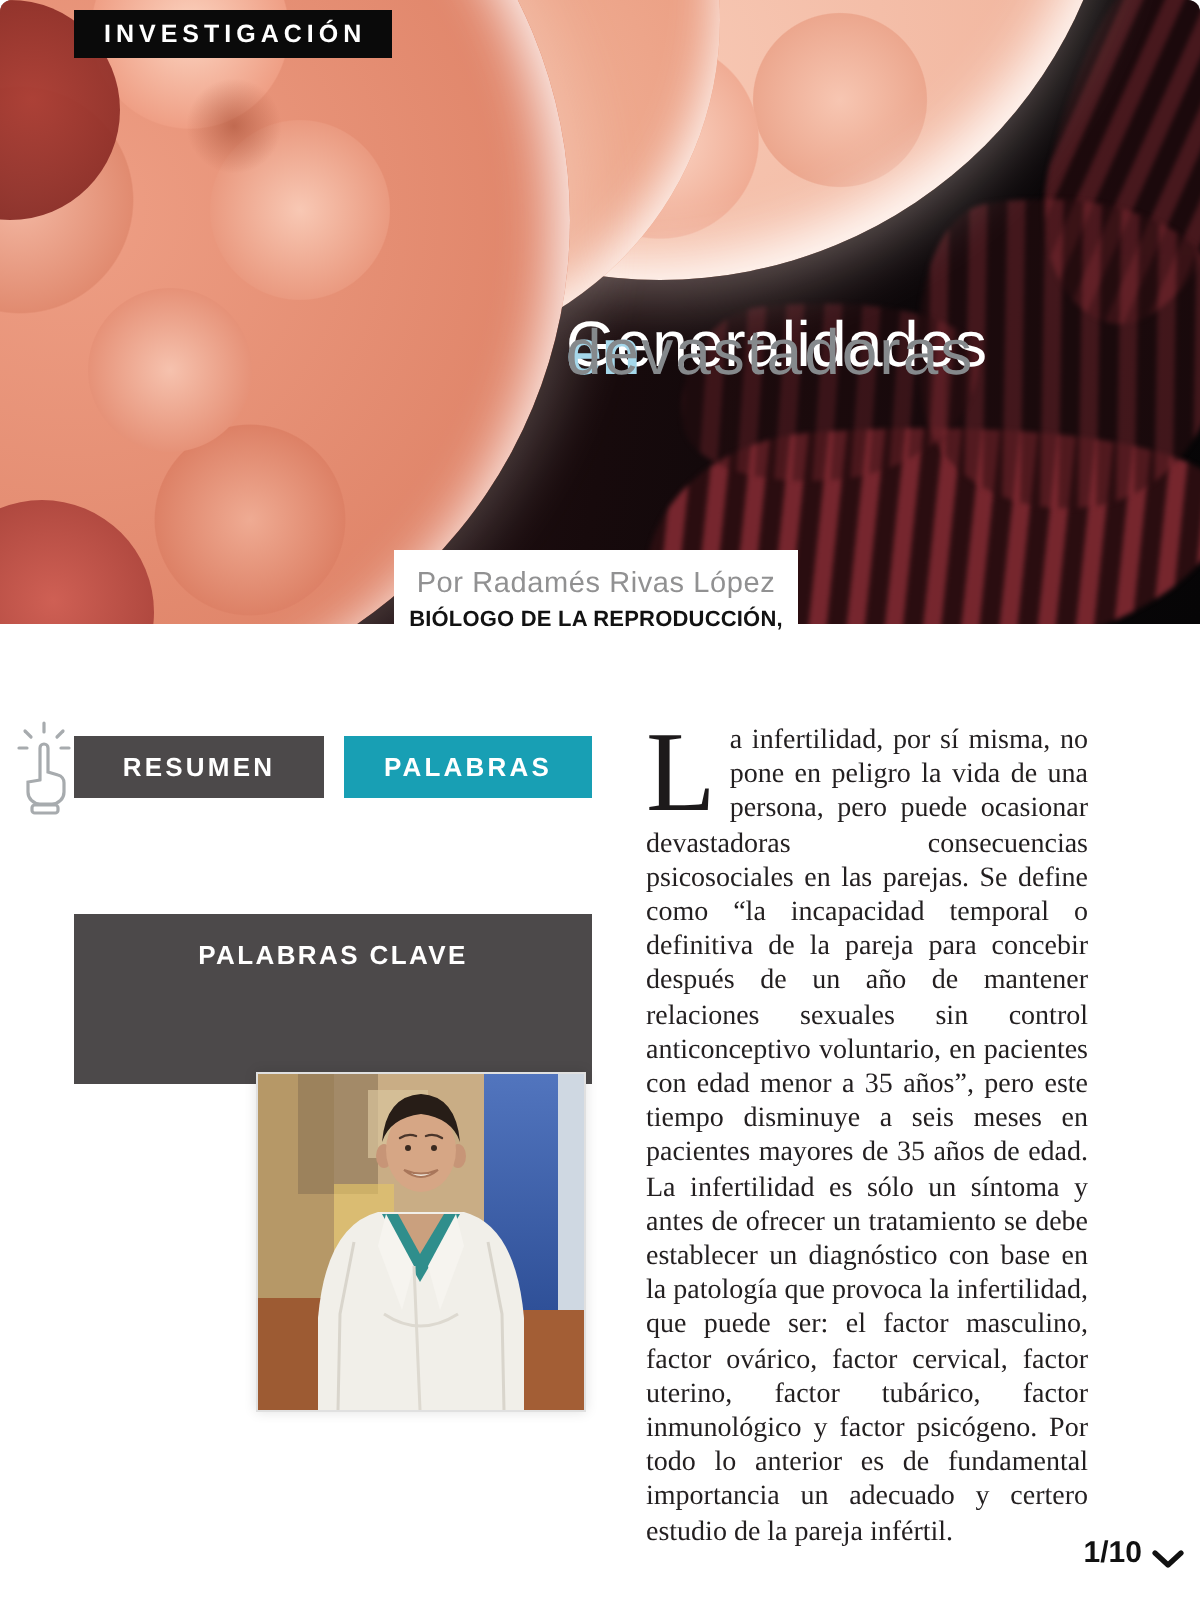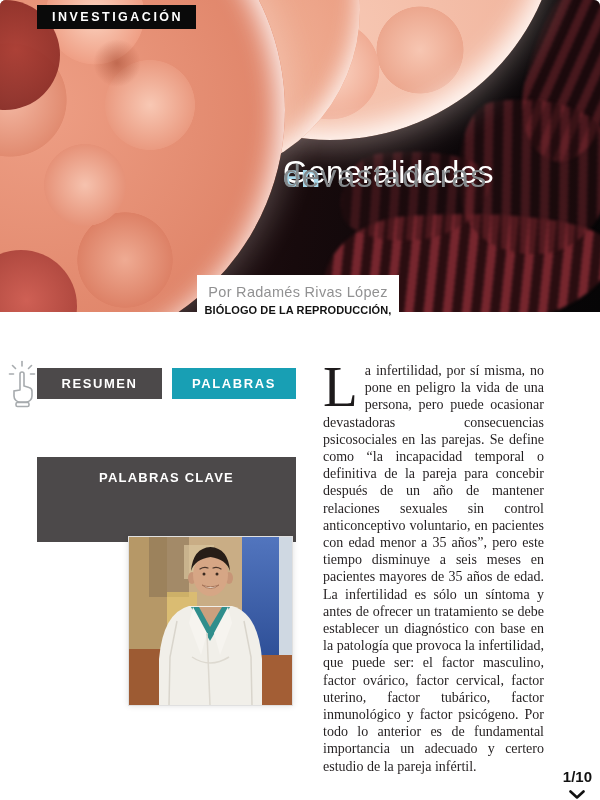--- a/index.html
+++ b/index.html
@@ -74,22 +74,22 @@
        font-style:italic;font-weight:700;font-size:12.5px;line-height:17px;}
   .photo{position:absolute;left:128px;top:536px;width:163px;height:168px;
        border:1px solid #e0e0e0;box-shadow:0 0 6px rgba(0,0,0,.12);}
 
   
   .article{position:absolute;left:323px;top:362px;width:221px;
        font-family:"Liberation Serif",serif;font-size:14px;line-height:17.2px;
        color:#231f20;text-align:justify;}
   .dropcap{float:left;font-size:57px;line-height:44px;padding:3px 7px 0 0;color:#1d1a1b;}
 
-  .pager{position:absolute;right:8px;top:768px;display:flex;align-items:center;gap:5px;
-       font-size:15px;font-weight:700;color:#111;cursor:pointer;flex-direction:column;}
+  .pager{position:absolute;right:8px;top:768px;display:flex;align-items:flex-end;gap:5px;
+       font-size:15px;font-weight:700;color:#111;cursor:pointer;}
 </style>
 </head>
 <body>
 
 <div class="page">
 
   <header class="hero">
     <div class="rs rs1"></div>
     <div class="rs rs2"></div>
     <div class="rs rs3"></div>

